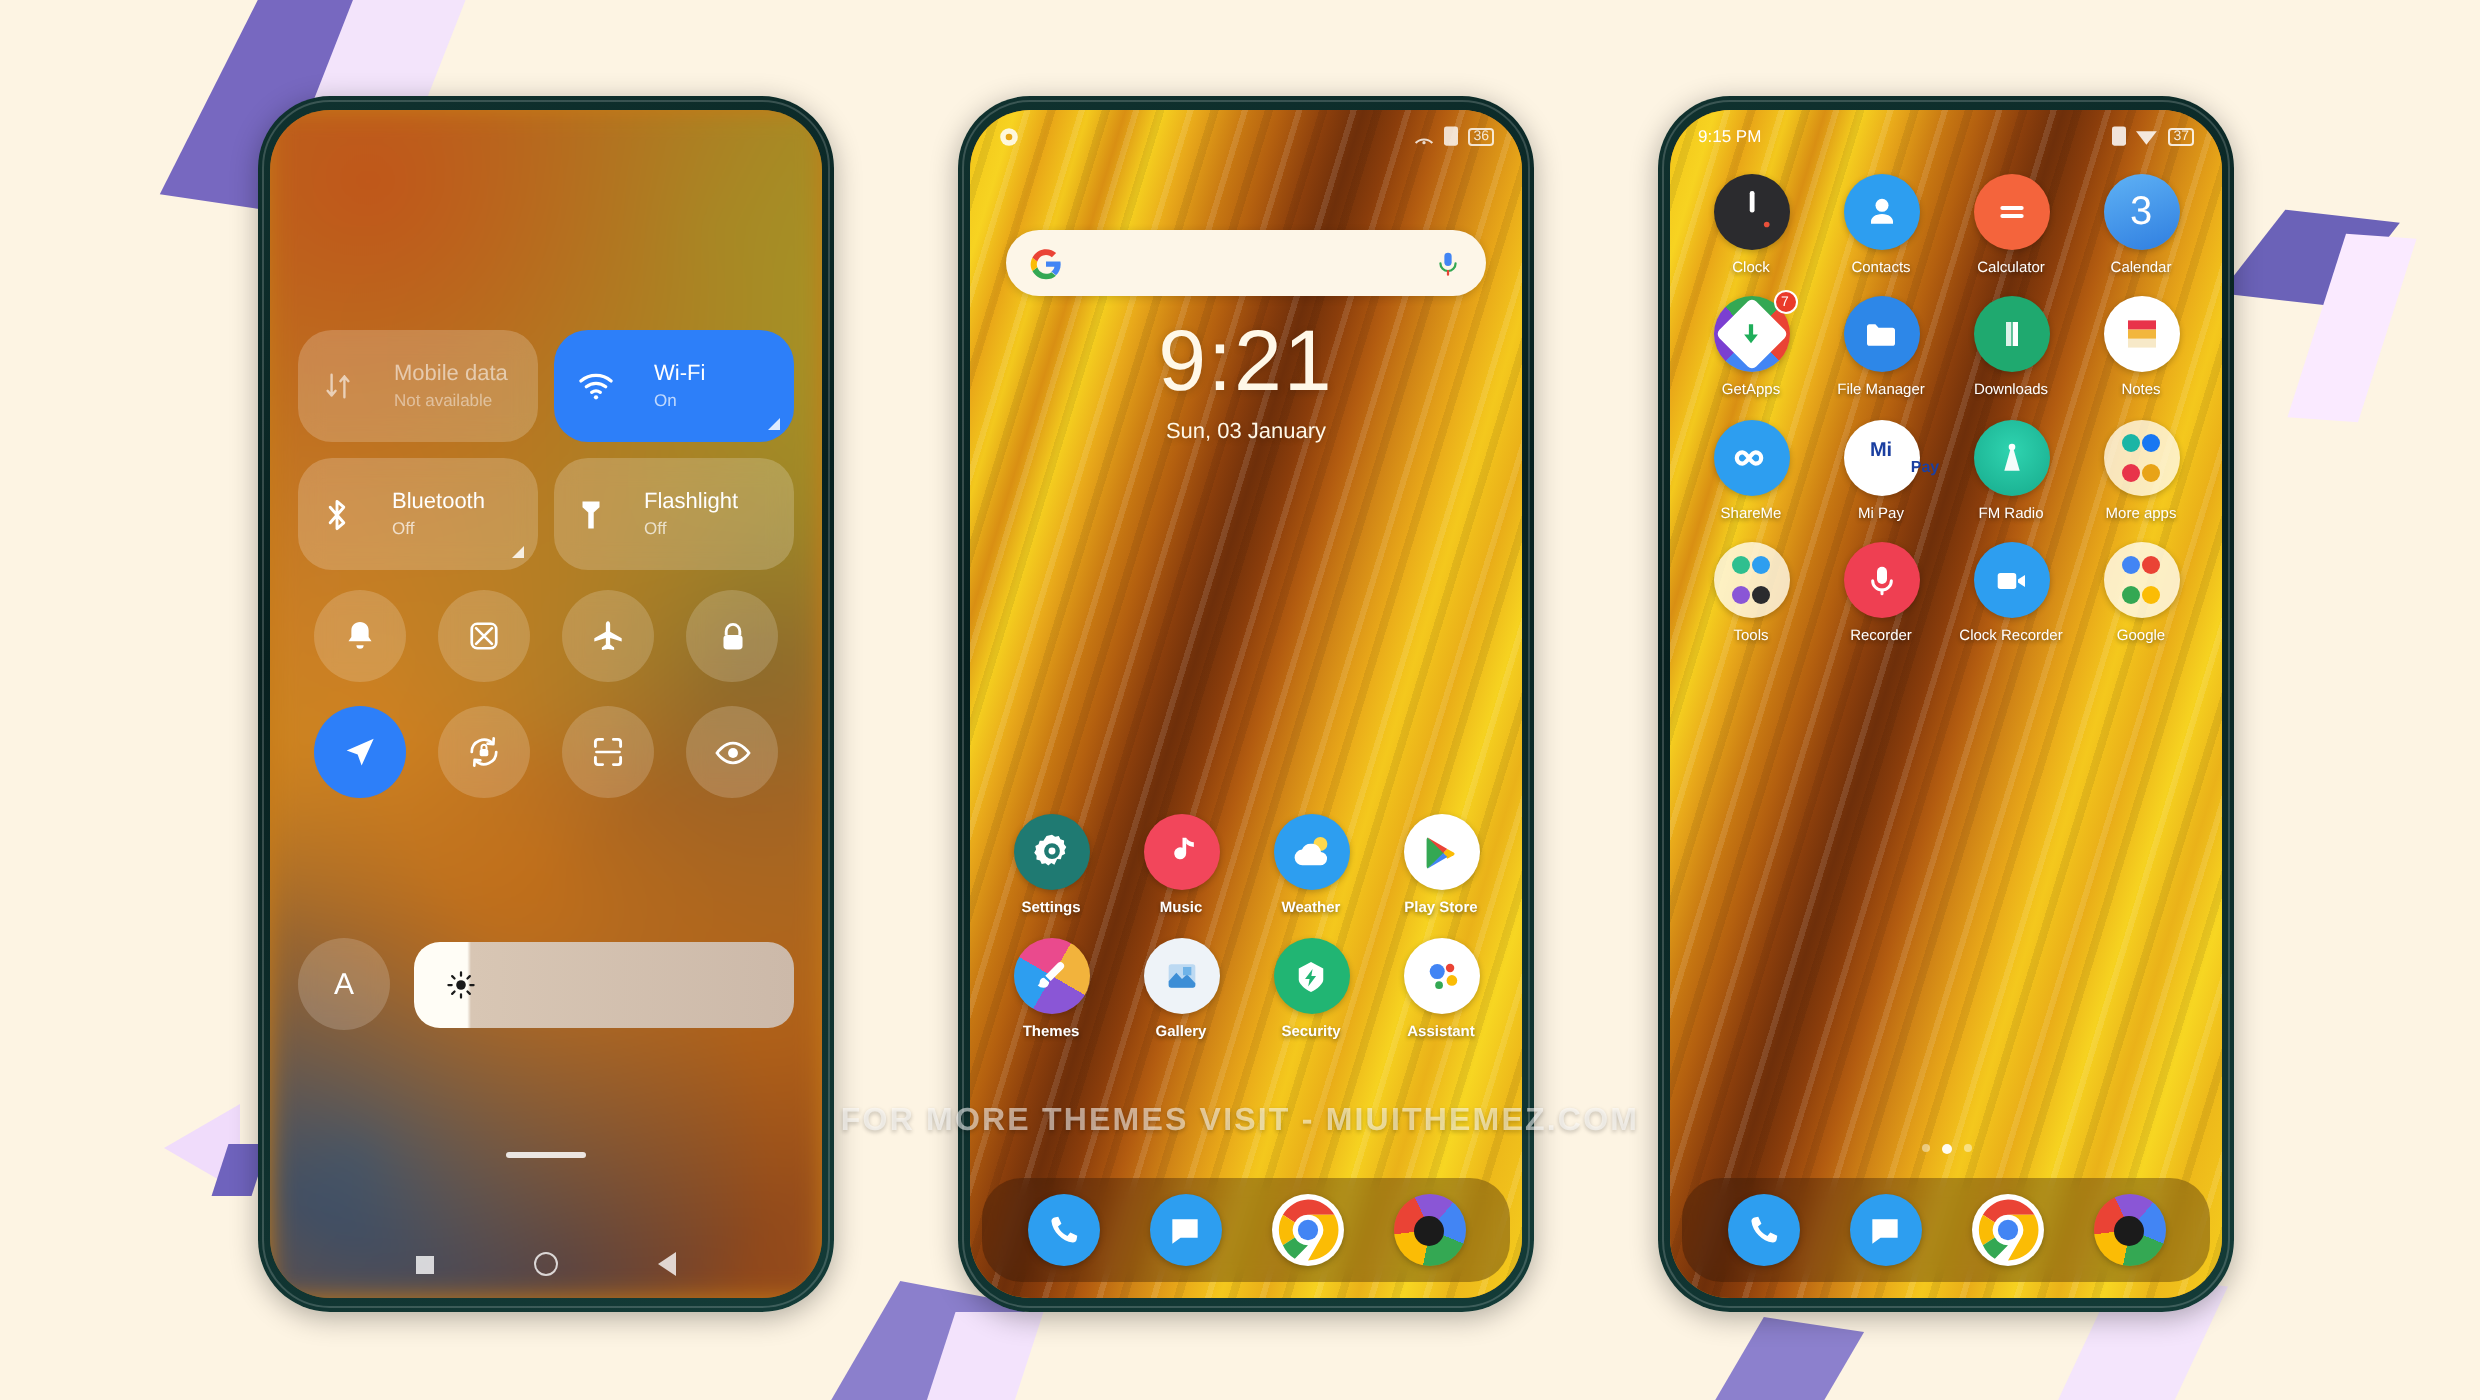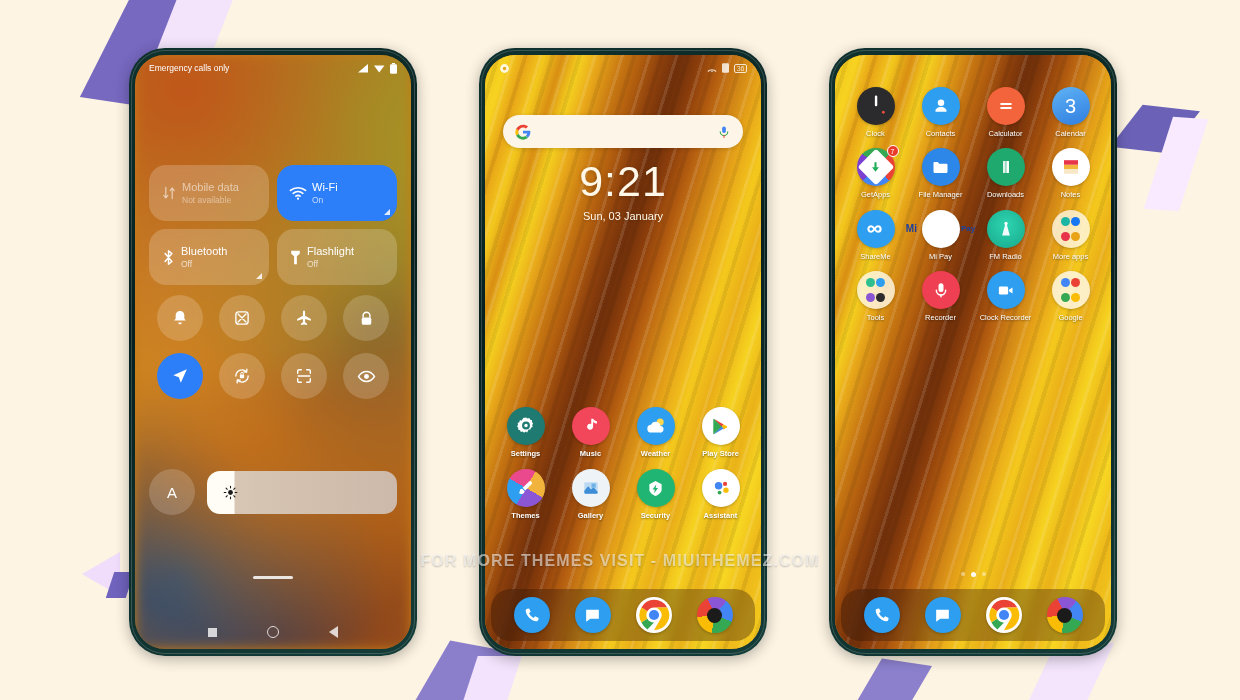--- a/index.html
+++ b/index.html
@@ -58,21 +58,21 @@
     display:flex; align-items:center; justify-content:space-between;
     padding:0 20px;
   }
   .cc-title{ color:#fff; font-size:21px; font-weight:400; letter-spacing:.2px; }
   .cc-acts{ display:flex; gap:12px; }
 
   .tiles{ position:absolute; top:110px; left:14px; right:14px; z-index:4;
           display:grid; grid-template-columns:1fr 1fr; gap:8px; }
   .tile{
     height:56px; border-radius:17px; position:relative;
-    display:flex; align-items:center; gap:5px; padding:0 12px;
+    display:flex; align-items:center; gap:20px; padding:0 12px;
     background:rgba(255,255,255,.20); backdrop-filter:blur(6px);
   }
   .tile.on{ background:#2d7ff9; }
   .tile-tx{ display:flex; flex-direction:column; line-height:1.25; }
   .tile-lbl{ color:#fff; font-size:11px; }
   .tile-sub{ color:rgba(255,255,255,.70); font-size:8.5px; }
   .tile.dim .tile-lbl{ color:rgba(255,255,255,.55); }
   .tile.dim .tile-sub{ color:rgba(255,255,255,.45); }
   .corner{ position:absolute; right:7px; bottom:6px; width:0;height:0;
     border-left:6px solid transparent; border-bottom:6px solid rgba(255,255,255,.85); }
@@ -179,35 +179,20 @@
 <div class="deco" style="left:110px;top:572px;width:20px;height:26px;background:#6f63bd;transform:skewX(-18deg);"></div>
 <div class="deco" style="left:426px;top:646px;width:70px;height:74px;background:#8b7fcc;transform:skewX(-22deg) rotate(10deg);"></div>
 <div class="deco" style="left:468px;top:656px;width:44px;height:60px;background:#f3e3fc;transform:skewX(-18deg);"></div>
 <div class="deco" style="left:862px;top:662px;width:54px;height:62px;background:#8c80cd;transform:skewX(-24deg) rotate(8deg);"></div>
 <div class="deco" style="left:1040px;top:640px;width:58px;height:74px;background:#f4e5fc;transform:skewX(-20deg) rotate(6deg);"></div>
 
 <div class="phone" id="phone1">
   <div class="screen">
     <div class="wall-blur"></div>
 
-    <div class="statusbar">
-      <span>Emergency calls only</span>
-      <span class="sb-right">
-        <svg width="11" height="9" viewBox="0 0 11 9">
-            <path d="M0 8.6 L10 0 L10 8.6 Z" fill="#fff"></path>
-          </svg>
-        <svg width="11" height="9" viewBox="0 0 11 9">
-            <path d="M0 1.6 L10.4 1.6 L5.2 8.4 Z" fill="#fff"></path>
-          </svg>
-        <svg width="7" height="11" viewBox="0 0 7 11">
-            <rect x="2" y="0" width="3" height="1.3" fill="#fff"></rect>
-            <rect x="0" y="1.3" width="7" height="9.4" rx="1.3" fill="#fff"></rect>
-          </svg>
-      </span>
-    </div>
 
 
     <div class="tiles">
       <div class="tile dim">
         <svg width="16" height="16" viewBox="0 0 20 20">
           <path d="M6 3 L6 16 M6 16 L3.5 13 M6 16 L8.5 13 M14 17 L14 4 M14 4 L11.5 7 M14 4 L16.5 7" fill="none" stroke="rgba(255,255,255,.6)" stroke-width="1.5" stroke-linecap="round"></path>
         </svg>
         <div class="tile-tx">
           <span class="tile-lbl">Mobile data</span>
           <span class="tile-sub">Not available</span>
@@ -474,20 +459,32 @@
         <div style="width:15px;height:15px;border-radius:50%;background:#1b1b1b;"></div>
       </div>
     </div>
   </div>
 </div>
 
 <div class="phone" id="phone3">
   <div class="screen">
     <div class="wall-stripe"></div>
 
+    <div class="statusbar">
+      <span>9:15 PM</span>
+      <span class="sb-right" style="opacity:.85">
+        <svg width="7" height="10" viewBox="0 0 8 11">
+            <rect width="8" height="11" rx="1.4" fill="#fff"></rect>
+          </svg>
+        <svg width="11" height="9" viewBox="0 0 11 9">
+            <path d="M0 1.6 L10.4 1.6 L5.2 8.4 Z" fill="#fff"></path>
+          </svg>
+        <span style="font-size:7px;color:#fff;border:1px solid #fff;border-radius:2px;padding:0 1.5px;">37</span>
+      </span>
+    </div>
 
     <div class="appgrid" id="p3grid">
       <div class="app">
         <div class="app-ic" style="background:#2b2b2e;">
           <svg width="34" height="34" viewBox="0 0 24 24">
               <rect x="11.2" y="4.6" width="1.7" height="7.6" rx=".8" fill="#fff"></rect>
               <circle cx="17.2" cy="16.4" r="1" fill="#e8503a"></circle>
             </svg>
         </div>
         <div class="app-lbl">Clock</div>
@@ -557,21 +554,21 @@
 
       <div class="app">
         <div class="app-ic" style="background:#2d9ef0;">
           <svg width="24" height="24" viewBox="0 0 24 24">
               <path fill="none" stroke="#fff" stroke-width="2.1" d="M7.2 9.2a2.8 2.8 0 1 0 0 5.6c2.6 0 4-5.6 6.6-5.6a2.8 2.8 0 1 1 0 5.6c-2.6 0-4-5.6-6.6-5.6z"></path>
             </svg>
         </div>
         <div class="app-lbl">ShareMe</div>
       </div>
       <div class="app">
-        <div class="app-ic" style="background:#fff;flex-direction:row;line-height:.9;">
+        <div class="app-ic" style="background:#fff;flex-direction:column;line-height:.9;">
           <span style="color:#1b3fa0;font-size:10px;font-weight:700;">Mi</span>
           <span style="color:#1b3fa0;font-size:8px;font-weight:700;margin-left:44px;">Pay</span>
         </div>
         <div class="app-lbl">Mi Pay</div>
       </div>
       <div class="app">
         <div class="app-ic" style="background:radial-gradient(circle at 50% 40%,#2fd4b0,#16a98b);">
           <svg width="22" height="22" viewBox="0 0 24 24">
               <path fill="#fff" d="M12 4.2 16.2 19h-8.4z" opacity=".95"></path>
               <circle cx="12" cy="6" r="1.8" fill="#fff"></circle>

